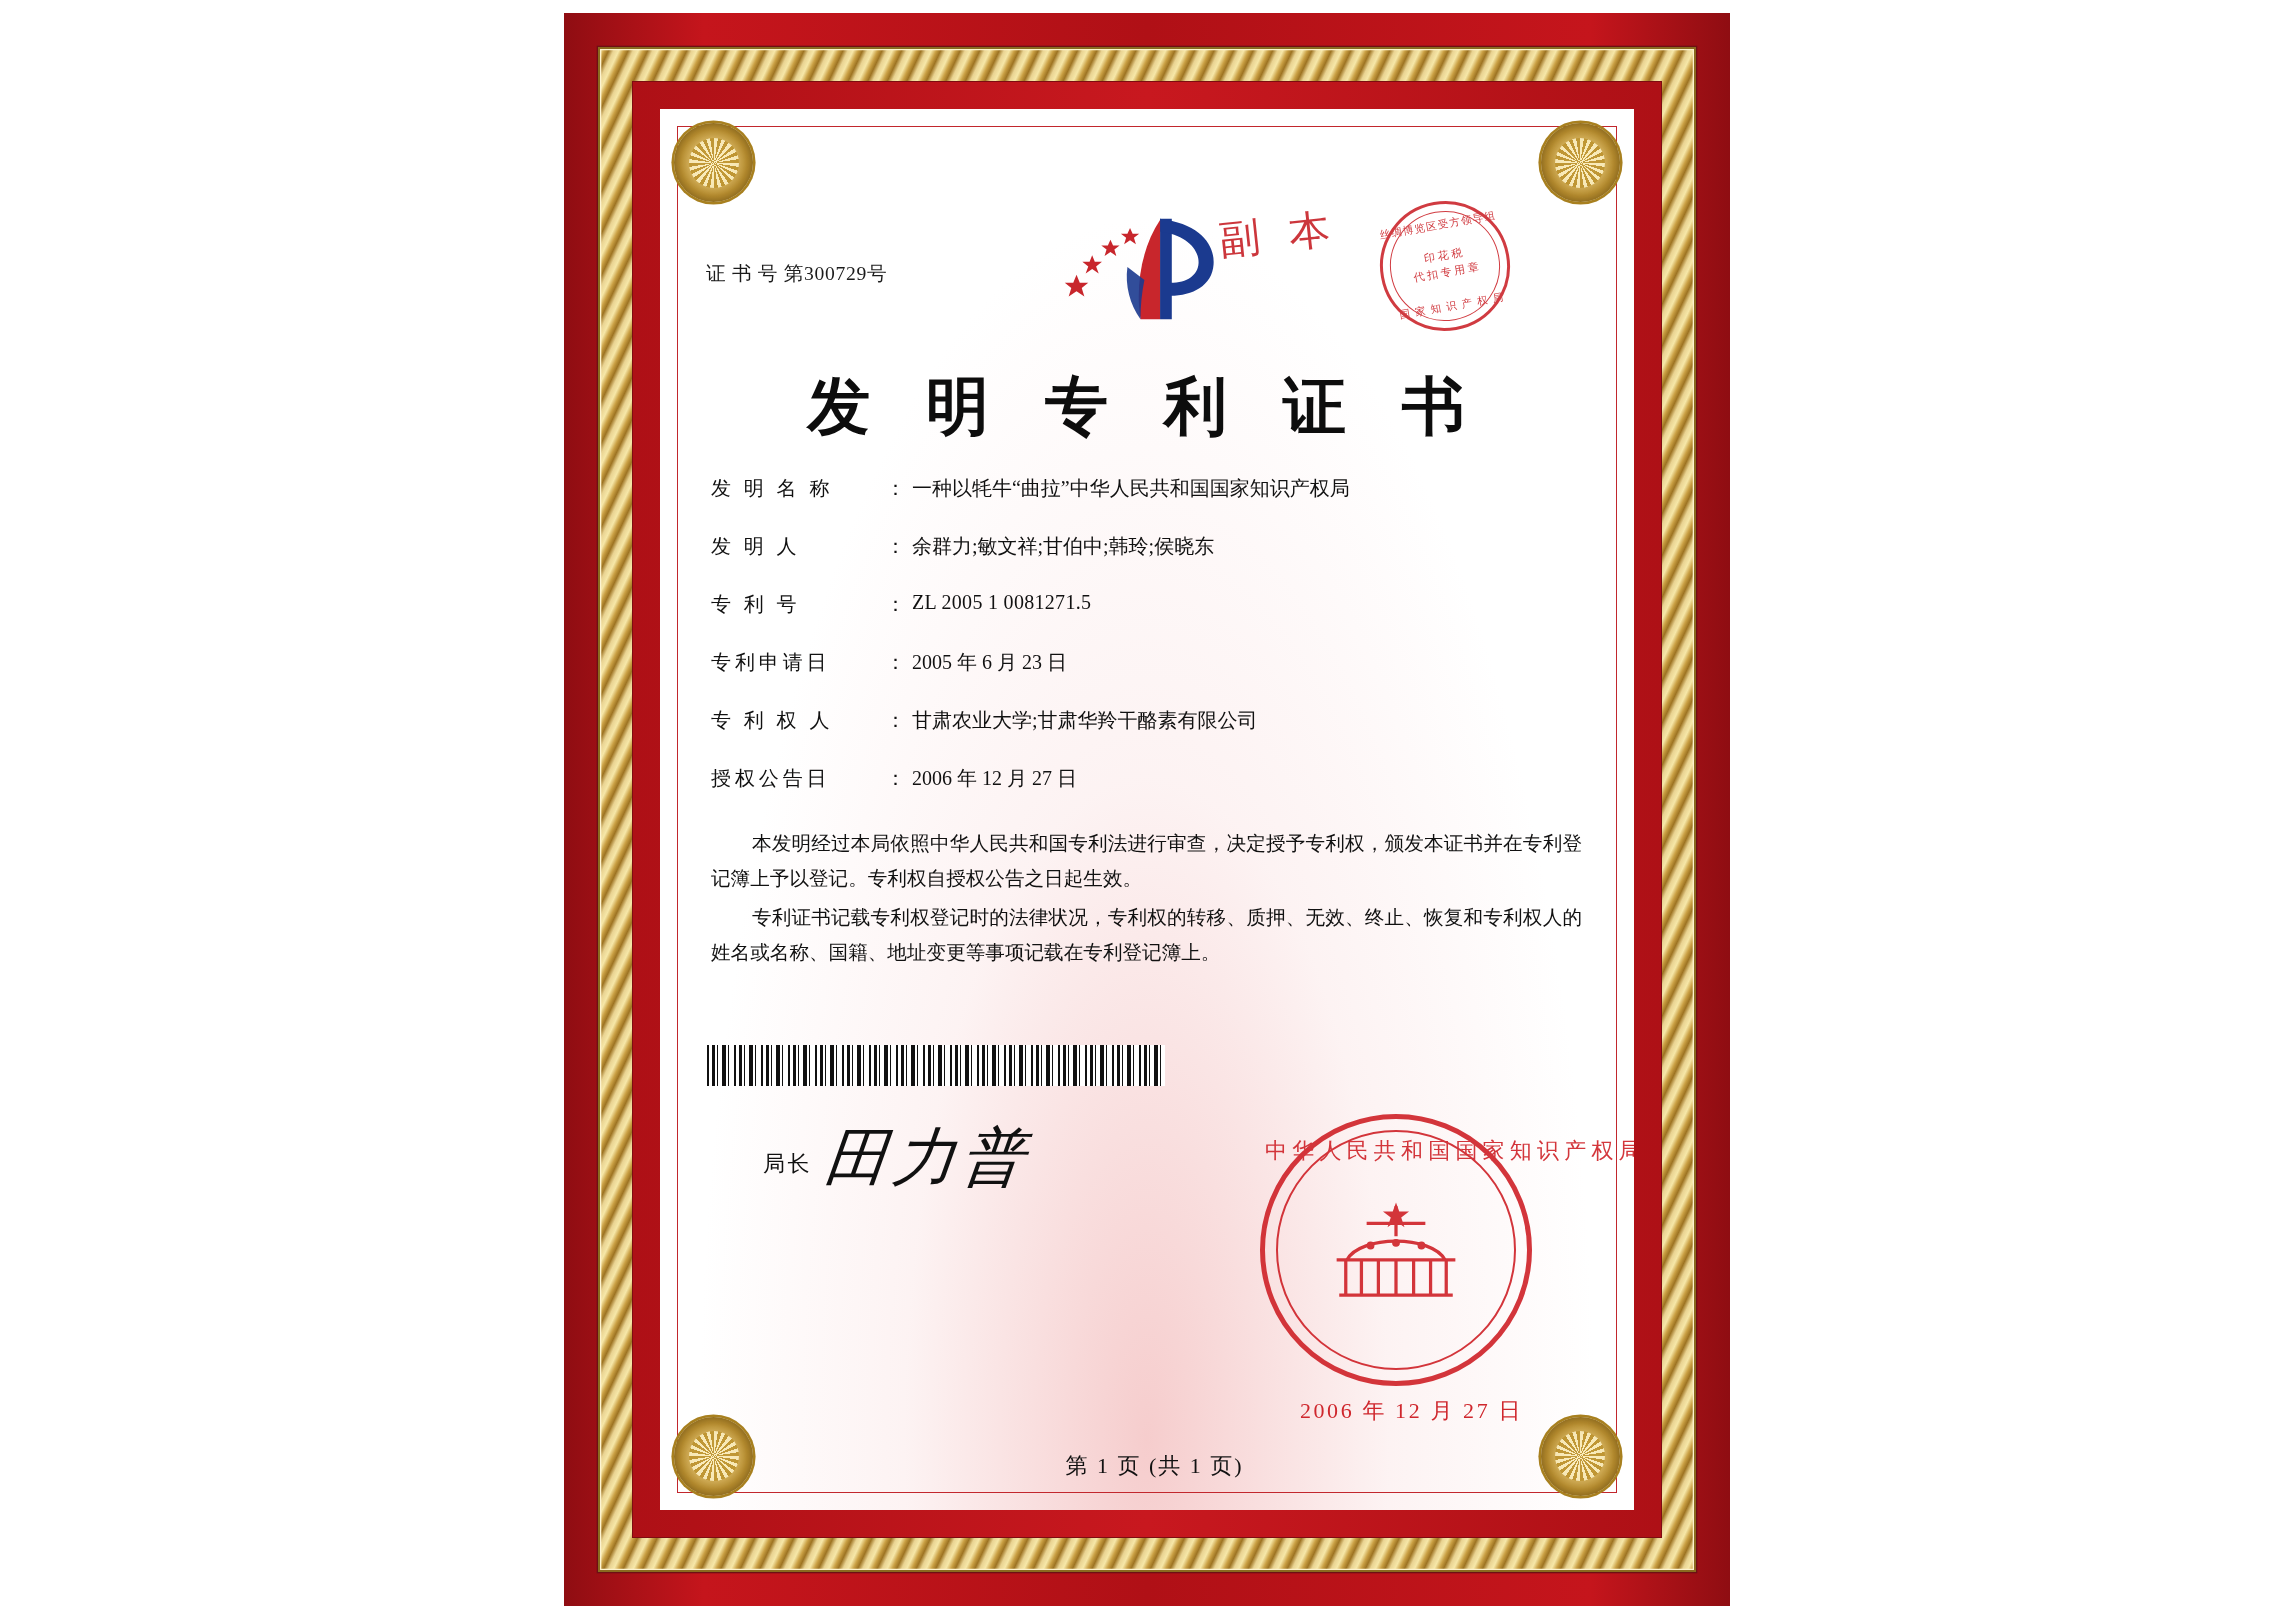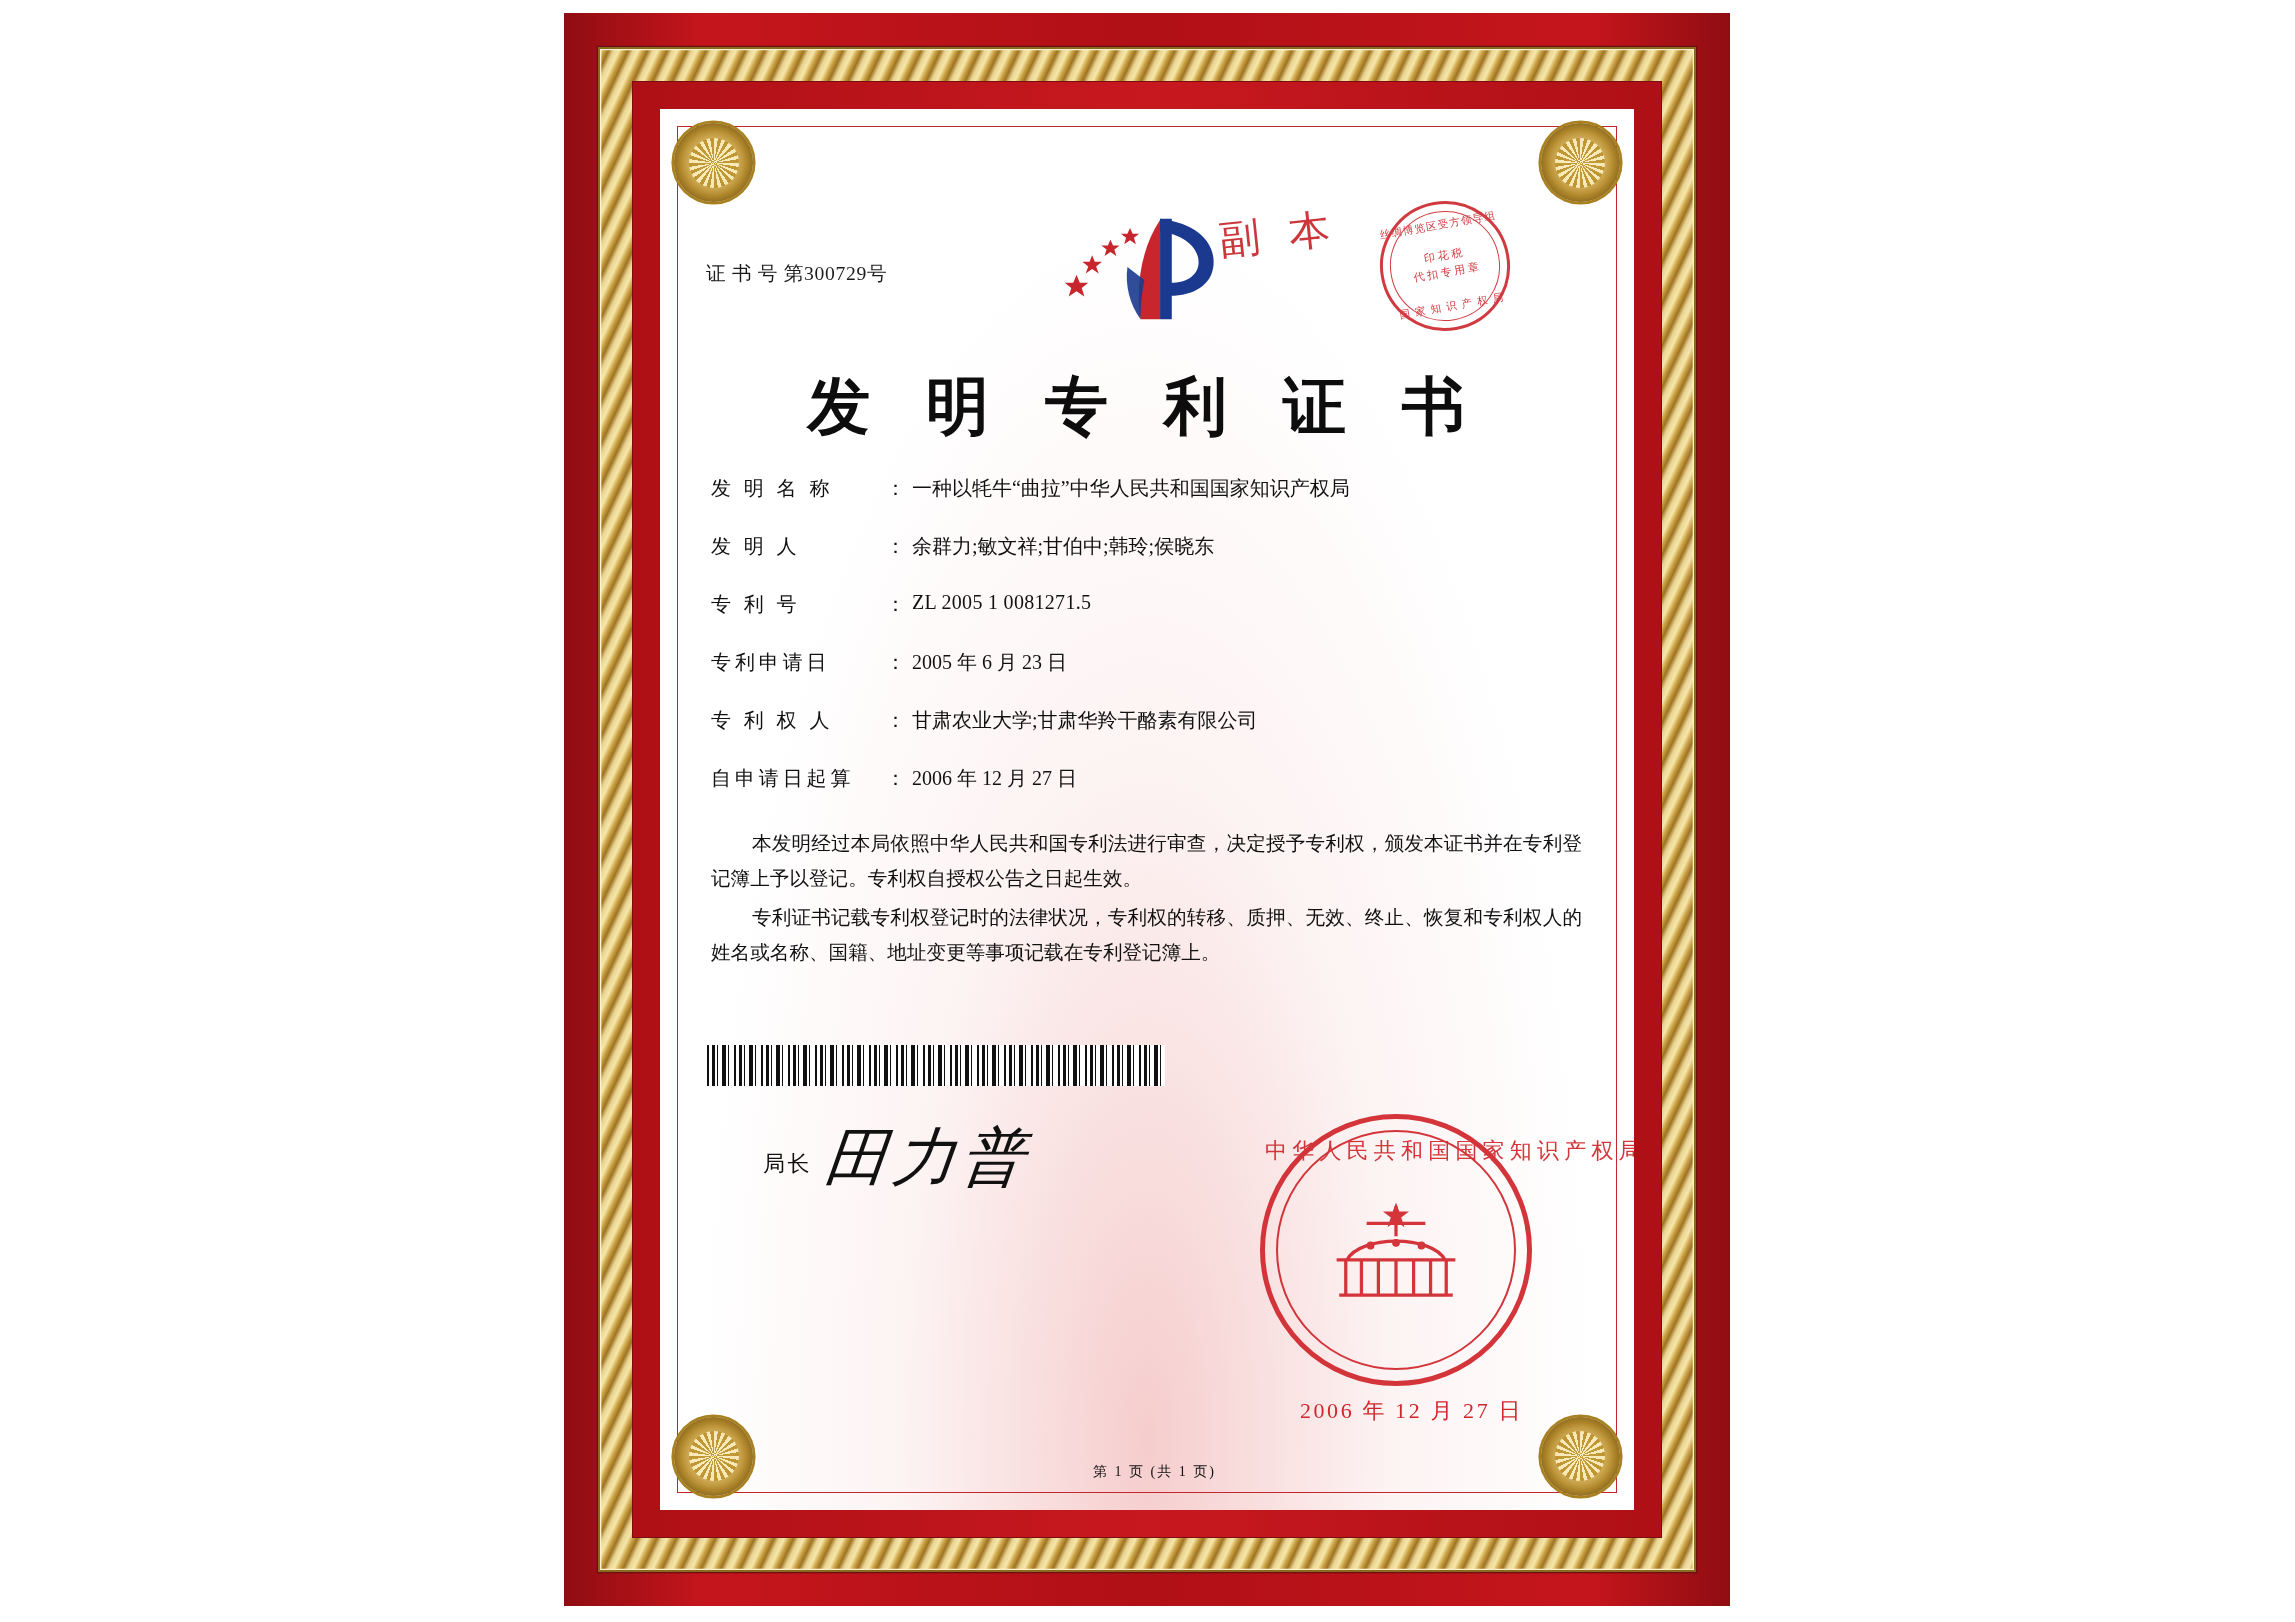--- a/index.html
+++ b/index.html
@@ -320,21 +320,21 @@
     letter-spacing: 2.6px;
     white-space: nowrap;
   }
 
   
   .page-no {
     position: absolute;
     left: 15px; right: 0;
     bottom: 29px;
     text-align: center;
-    font-size: 14px;
+    font-size: 22px;
     color: #111;
     letter-spacing: 2px;
   }
 </style>
 </head>
 <body>
 
 <div class="page">
 
   <div class="cert">
@@ -412,21 +412,21 @@
           <span class="fvalue">2005 年 6 月 23 日</span>
         </div>
 
         <div class="frow">
           <span class="flabel">专 利 权 人</span>
           <span class="fcolon">：</span>
           <span class="fvalue">甘肃农业大学;甘肃华羚干酪素有限公司</span>
         </div>
 
         <div class="frow">
-          <span class="flabel">自申请日起算</span>
+          <span class="flabel">授权公告日</span>
           <span class="fcolon">：</span>
           <span class="fvalue">2006 年 12 月 27 日</span>
         </div>
 
       </div>
 
       <div class="body-text">
         <p>本发明经过本局依照中华人民共和国专利法进行审查，决定授予专利权，颁发本证书并在专利登记簿上予以登记。专利权自授权公告之日起生效。</p>
         <p>专利证书记载专利权登记时的法律状况，专利权的转移、质押、无效、终止、恢复和专利权人的姓名或名称、国籍、地址变更等事项记载在专利登记簿上。</p>
       </div>

